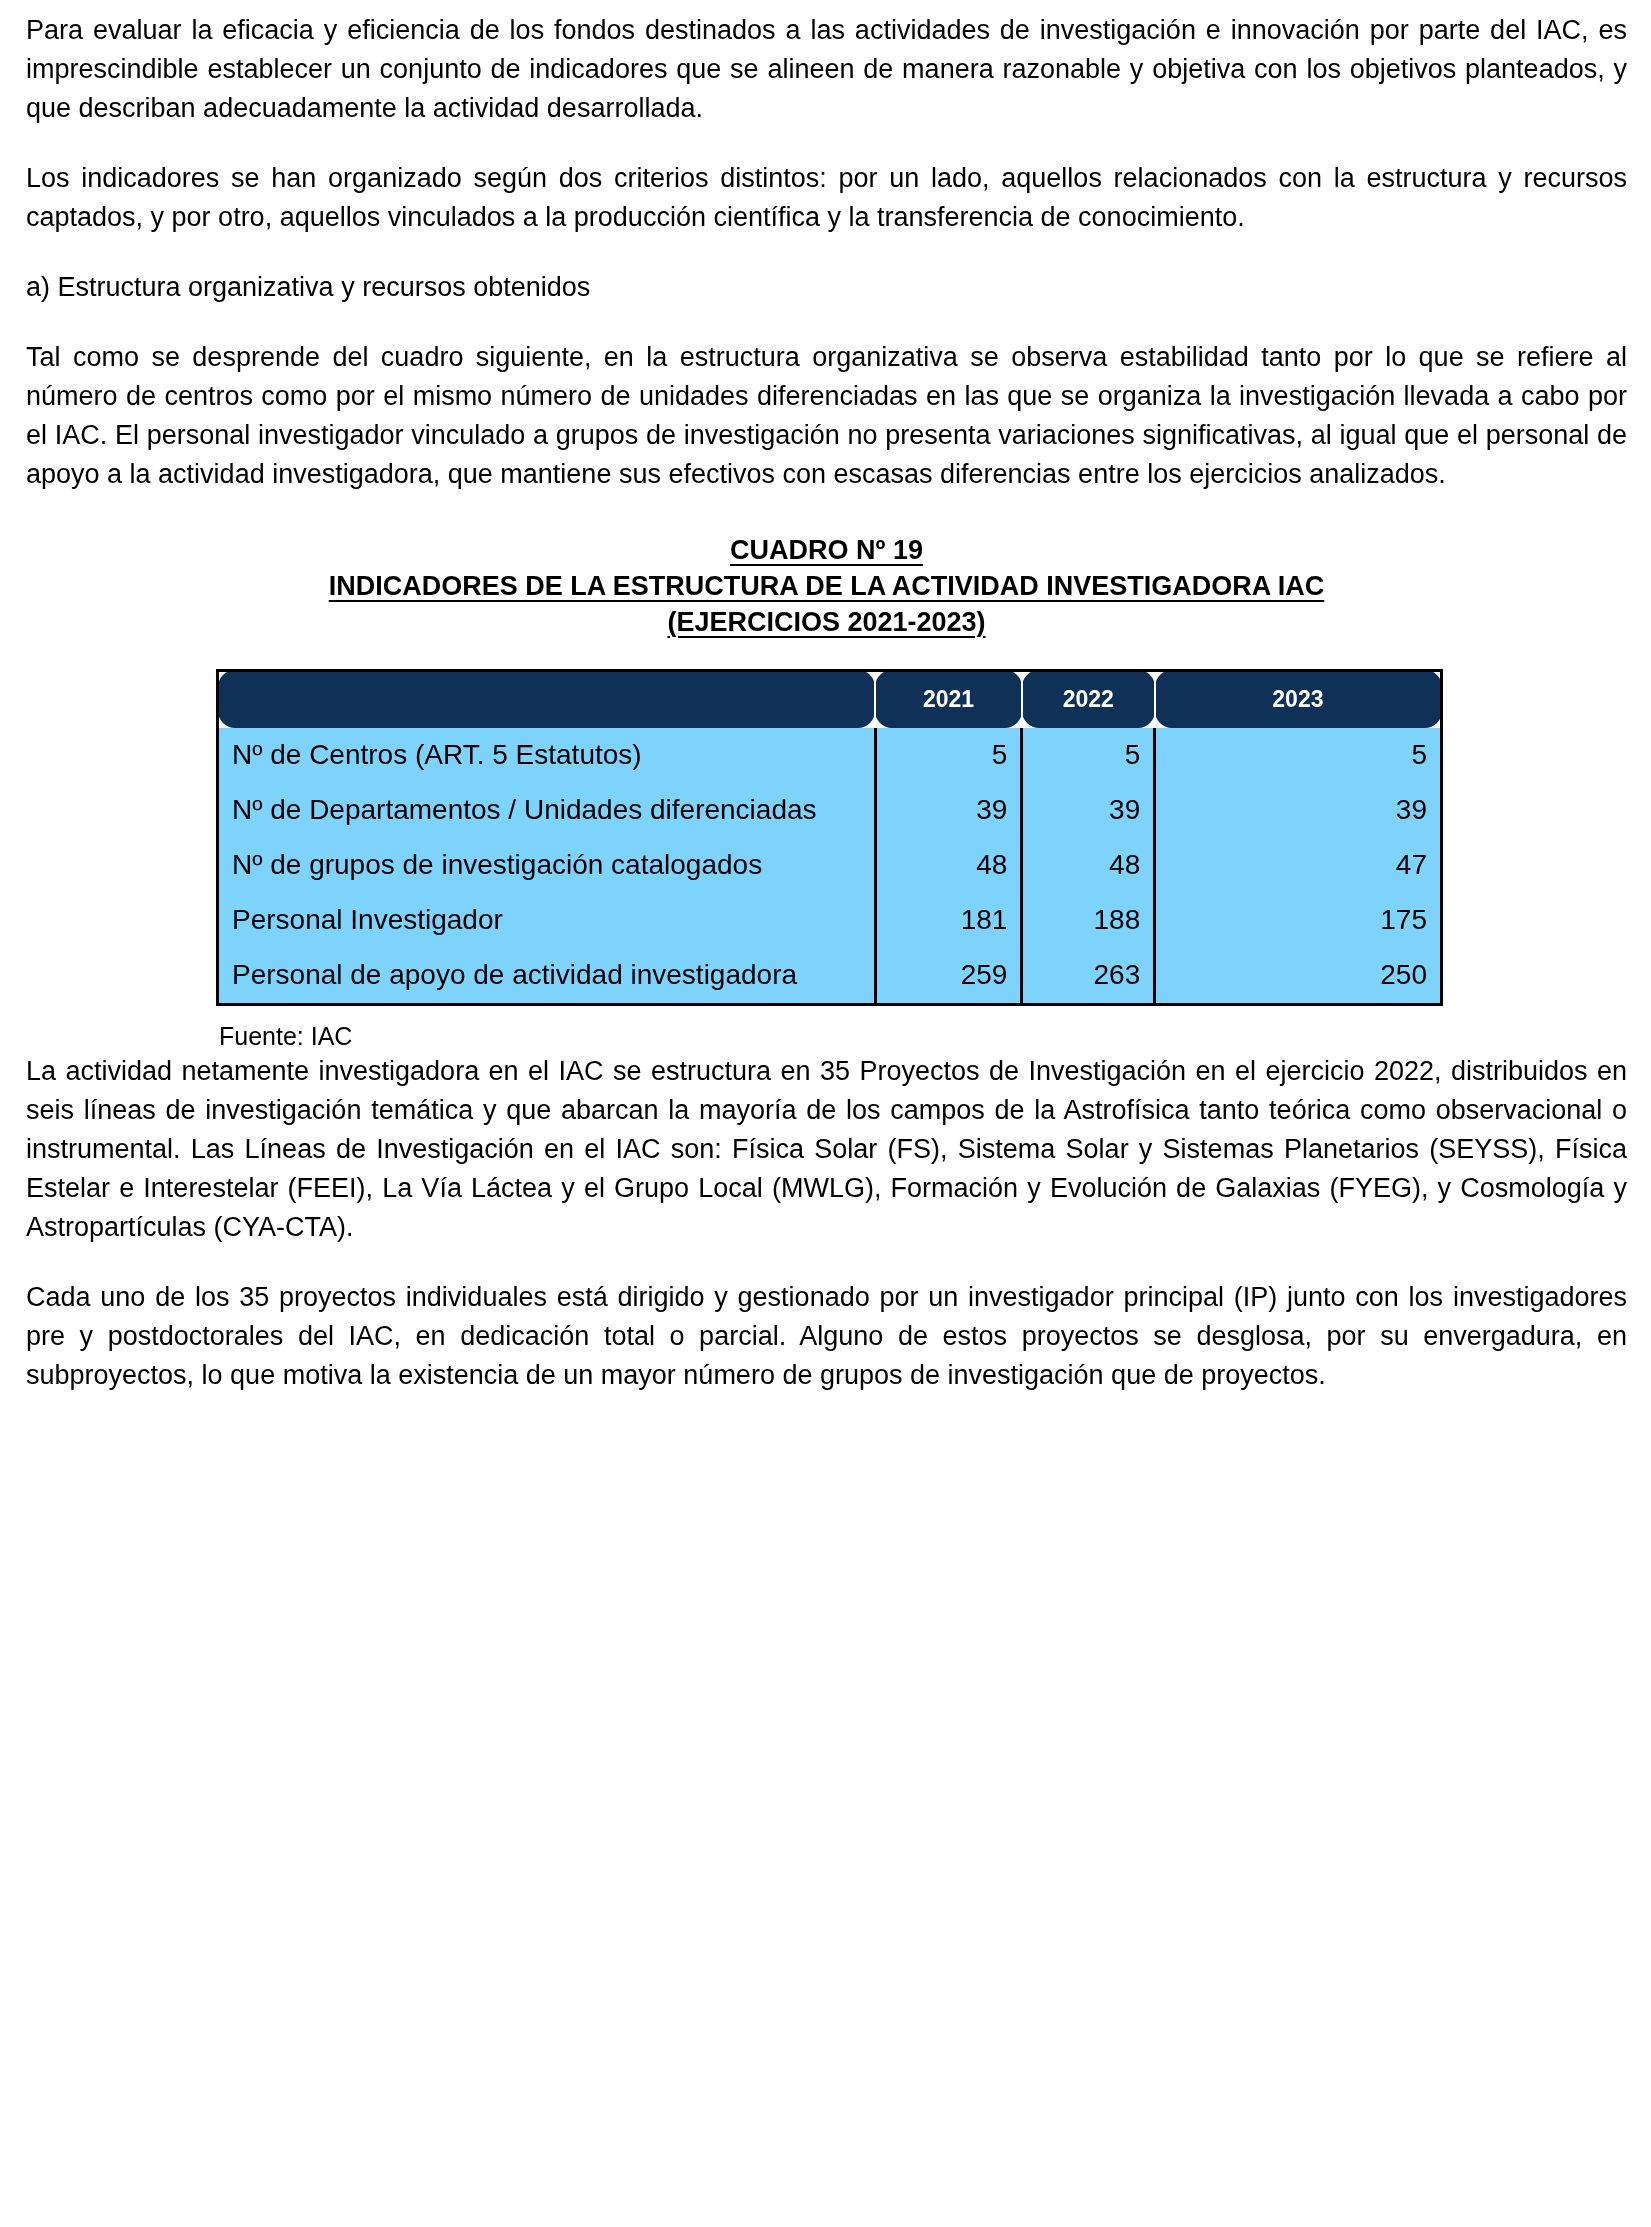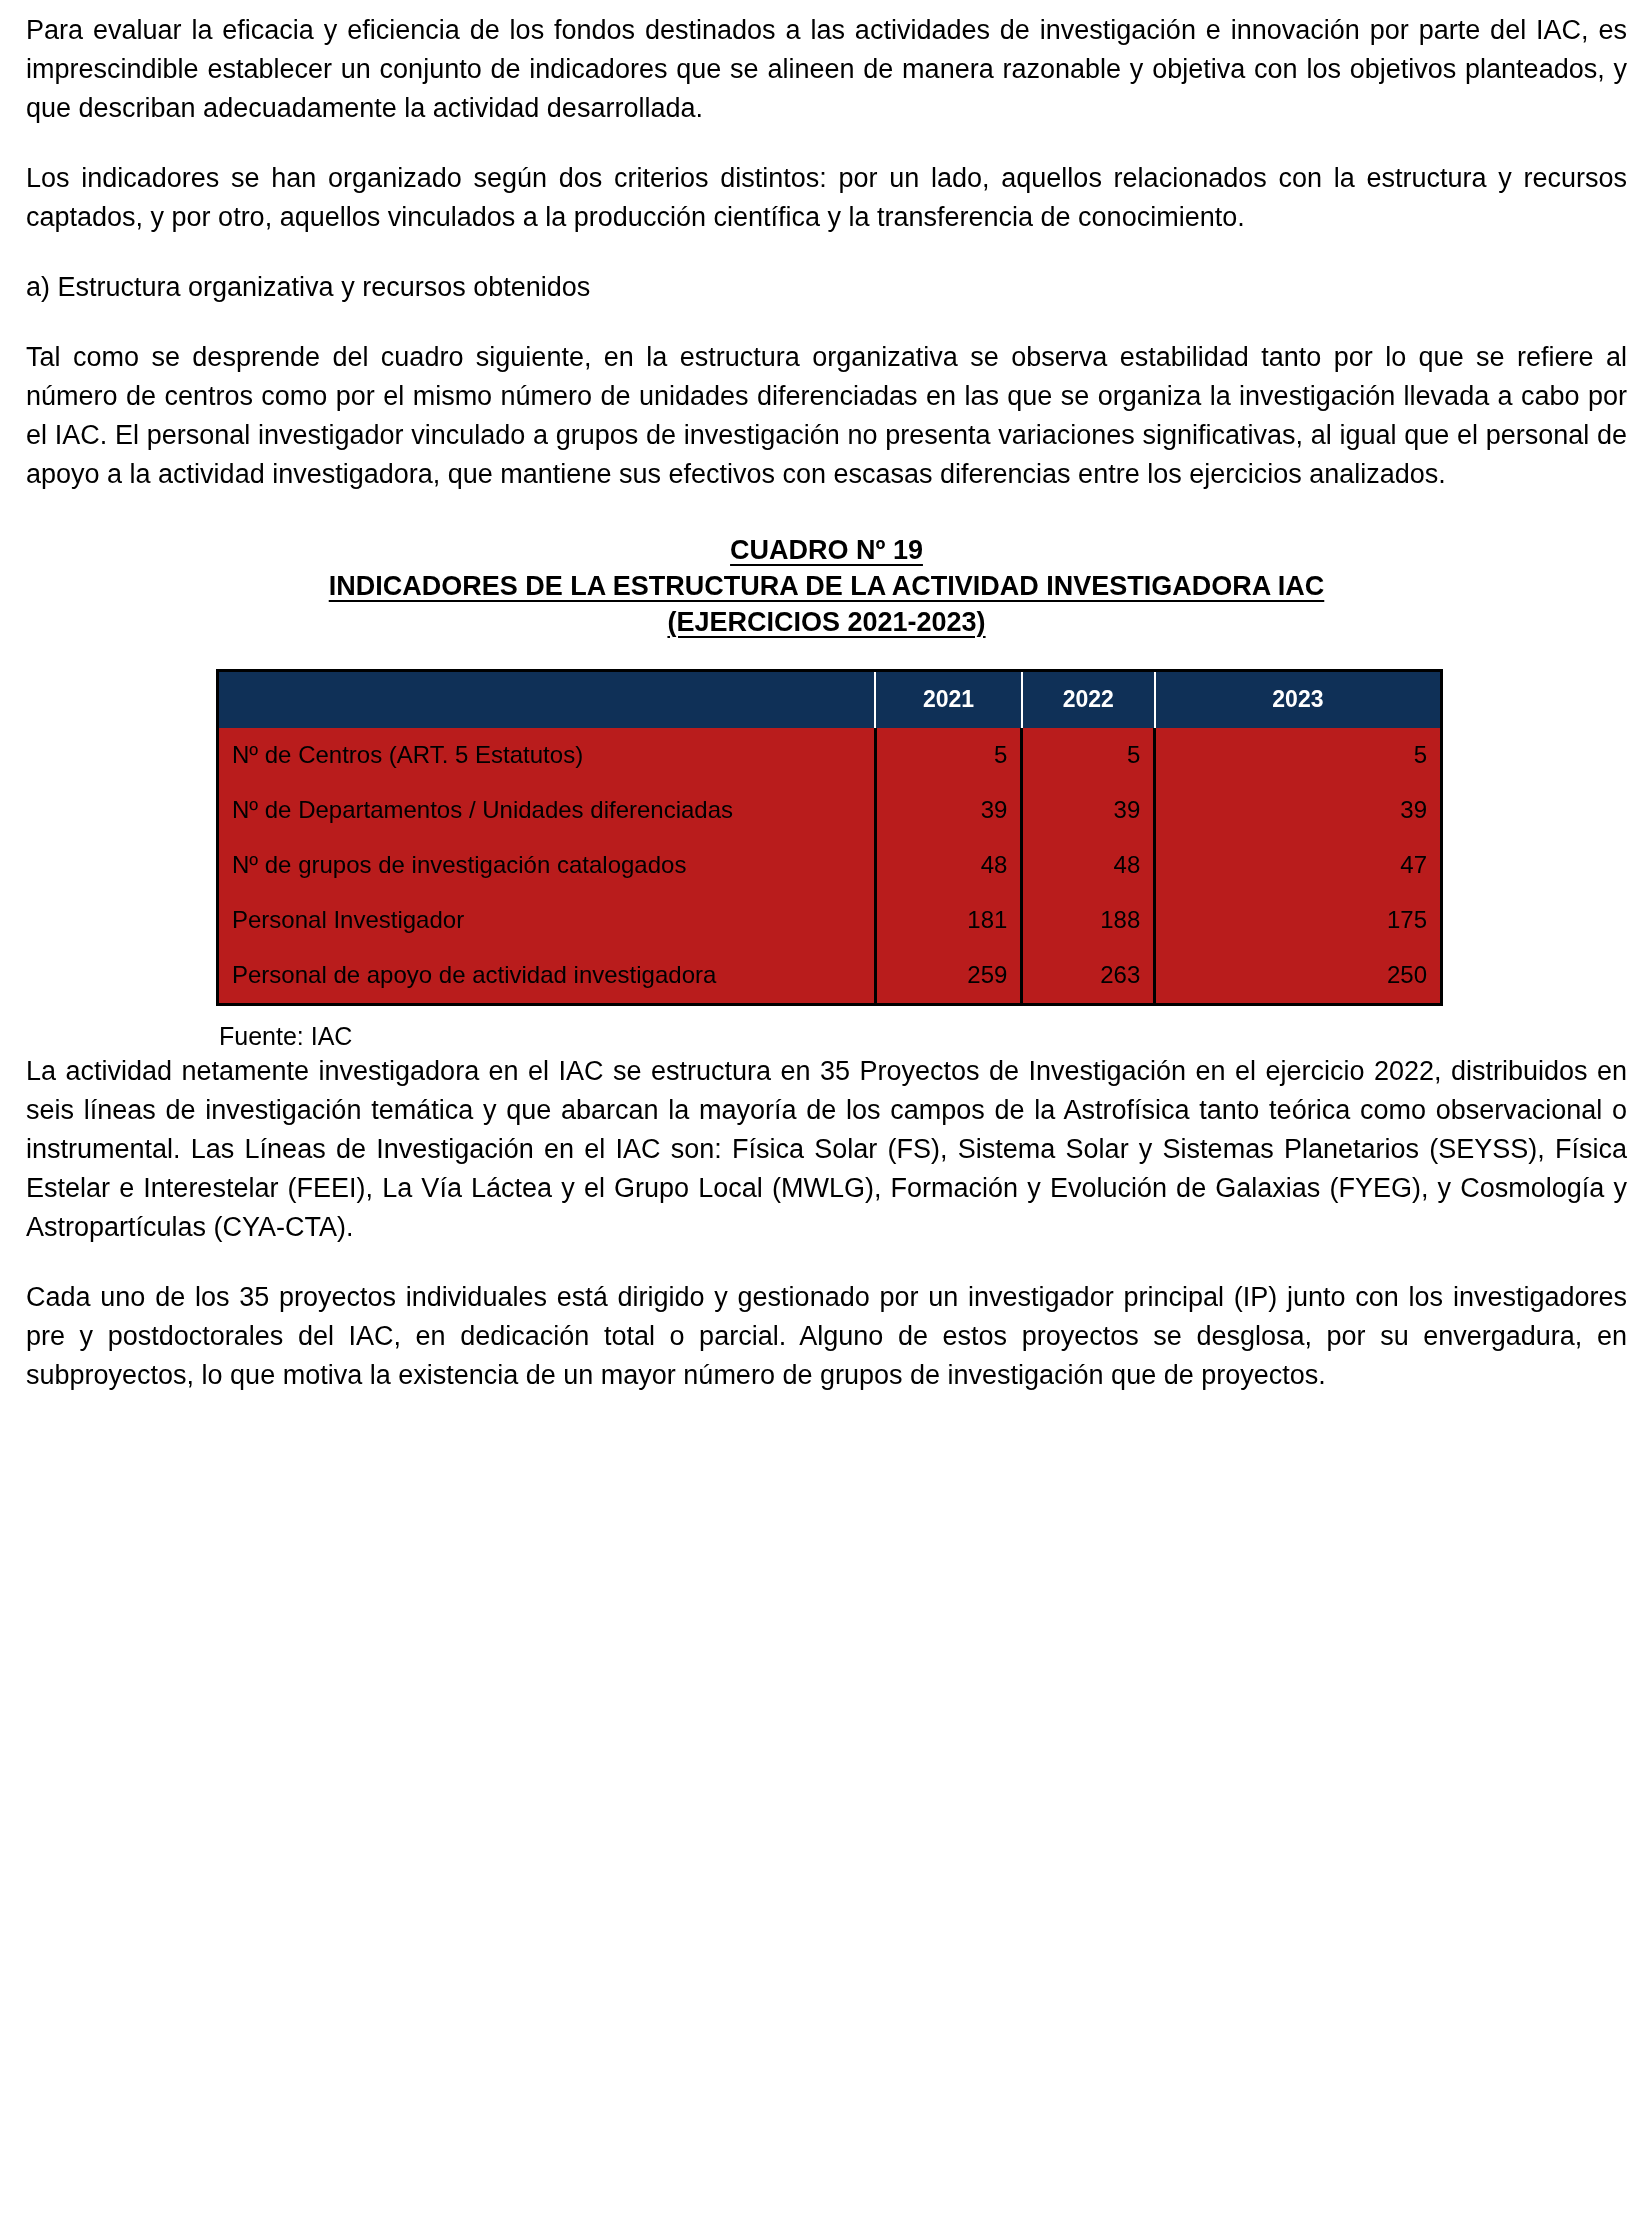--- a/index.html
+++ b/index.html
@@ -85,37 +85,38 @@
   thead th {
     background: #0F3057;
     color: #ffffff;
     height: 56px;
     font-size: 23px;
     font-weight: bold;
     text-align: center;
     vertical-align: middle;
     border-top: 3.2px solid #000000;
     border-bottom: none;
+    border-radius: 17px;
   }
   thead th.th-label {
     border-left: 3.2px solid #000000;
     border-right: 2.4px solid #ffffff;
   }
   thead th.th-year {
     border-right: 2.4px solid #ffffff;
   }
   thead th.th-year.last {
     border-right: 3.2px solid #000000;
   }
 
   tbody td {
     height: 55px;
     vertical-align: middle;
-    font-size: 24px;
-    background: #b91c1c;
+    font-size: 28px;
+    background: #7dd3fc;
   }
   tbody td.cell-label {
     text-align: left;
     padding-left: 13px;
     border-left: 3.2px solid #000000;
     border-right: 3.2px solid #000000;
   }
   tbody td.cell-val {
     text-align: right;
     padding-right: 13px;

